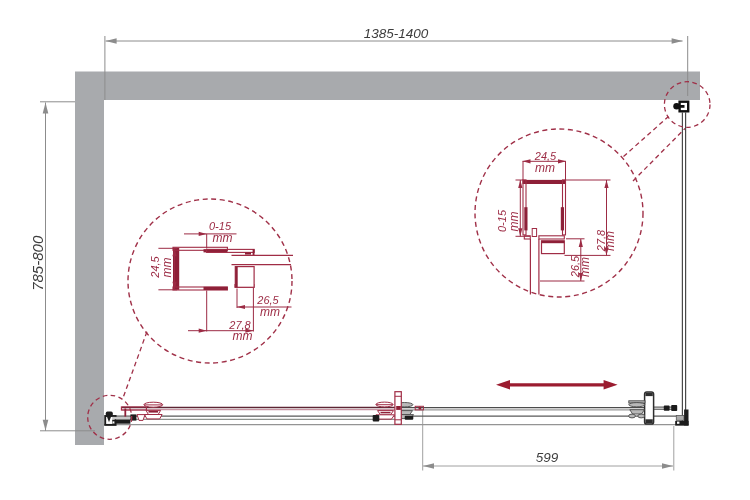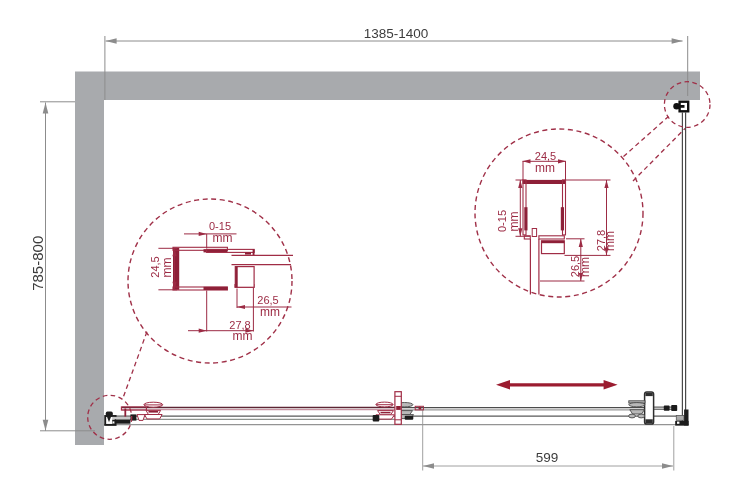--- a/index.html
+++ b/index.html
@@ -1,16 +1,16 @@
 <!DOCTYPE html>
 <html><head>
 <meta charset="utf-8">
 <style>
 html,body{margin:0;padding:0;background:#ffffff;}
-#stage{position:relative;width:750px;height:500px;overflow:hidden;background:#f0abfc;}
+#stage{position:relative;width:750px;height:500px;overflow:hidden;background:#f0abfc;font-style:italic;}
 svg{display:block;}
 text{font-family:"Liberation Sans",sans-serif;}
 </style>
 </head>
 <body>
 <div id="stage">
 <svg width="750" height="500" viewBox="0 0 750 500">
 <defs></defs>
 
 <rect x="0" y="0" width="750" height="500" fill="#ffffff"></rect>

